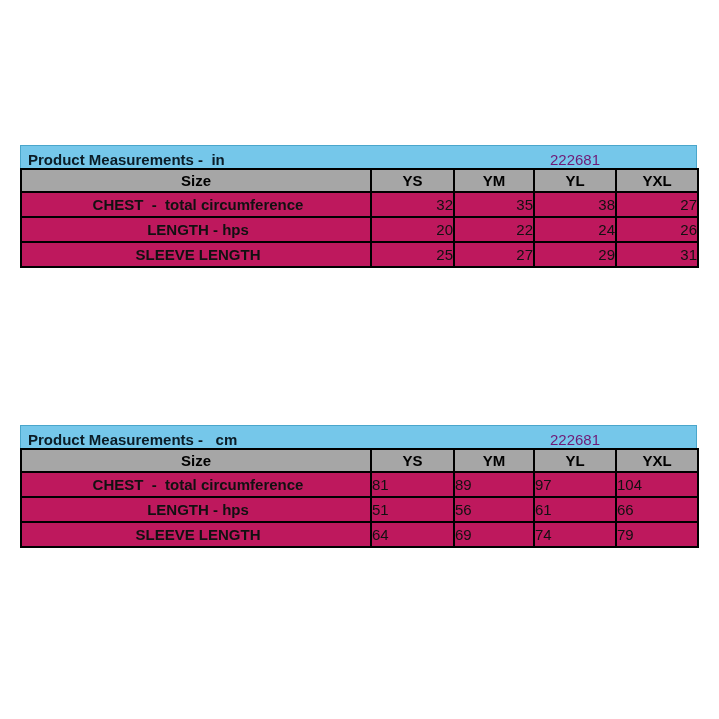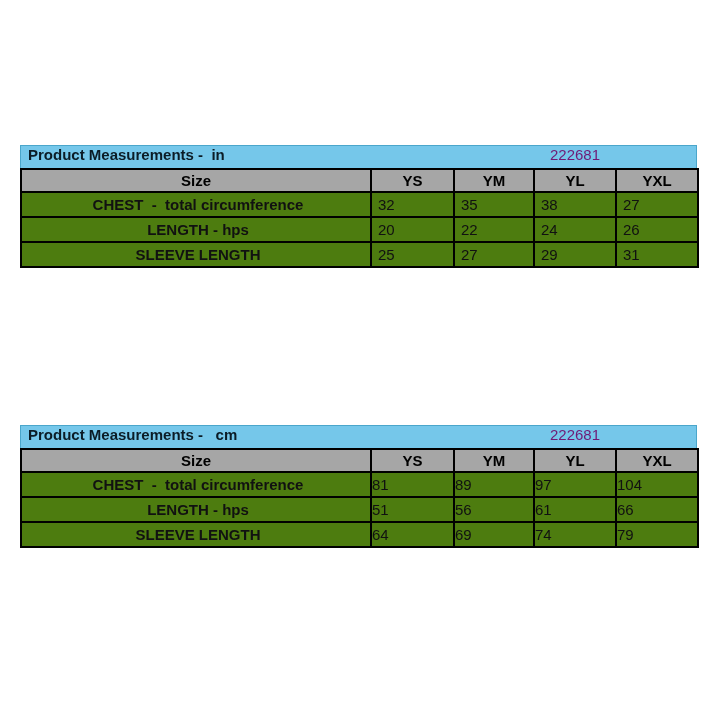--- a/index.html
+++ b/index.html
@@ -18,21 +18,21 @@
   .spec-block.top { top: 145px; }
   .spec-block.bottom { top: 425px; }
 
   .title-bar {
     position: relative;
     height: 23px;
     background: #75C7EA;
     border: 1px solid #4AA6CB;
     border-bottom: none;
     display: flex;
-    align-items: flex-start;
+    align-items: flex-end;
   }
   .title-text {
     font-weight: bold;
     font-size: 15px;
     color: #0b1c26;
     padding-left: 7px;
     white-space: pre;
   }
   .code-text {
     position: absolute;
@@ -40,21 +40,21 @@
     width: 82px;
     text-align: center;
     font-size: 15px;
     color: #701a75;
   }
 
   table.meas {
     border-collapse: collapse;
     table-layout: fixed;
     width: 677px;
-    background: #4d7c0f;
+    background: #be185d;
   }
   table.meas td, table.meas th {
     border: 2px solid #000000;
     font-size: 15px;
     color: #111111;
     overflow: hidden;
   }
   table.meas th {
     background: #A6A6A6;
     font-weight: bold;
@@ -64,21 +64,21 @@
   }
   table.meas td { height: 25px; }
   td.row-label {
     font-weight: bold;
     text-align: center;
     padding-left: 4px;
     white-space: pre;
     color: #000000;
   }
   td.val { font-weight: normal; color: #1c1c1c; }
-  td.val-left { text-align: left; padding-left: 6px; }
+  td.val-left { text-align: right; padding-left: 6px; }
   td.val-center { text-align: left; }
 </style>
 </head>
 <body>
 
 <div class="spec-block top">
   <div class="title-bar">
     <span class="title-text">Product Measurements -  in</span>
     <span class="code-text">222681</span>
   </div>

